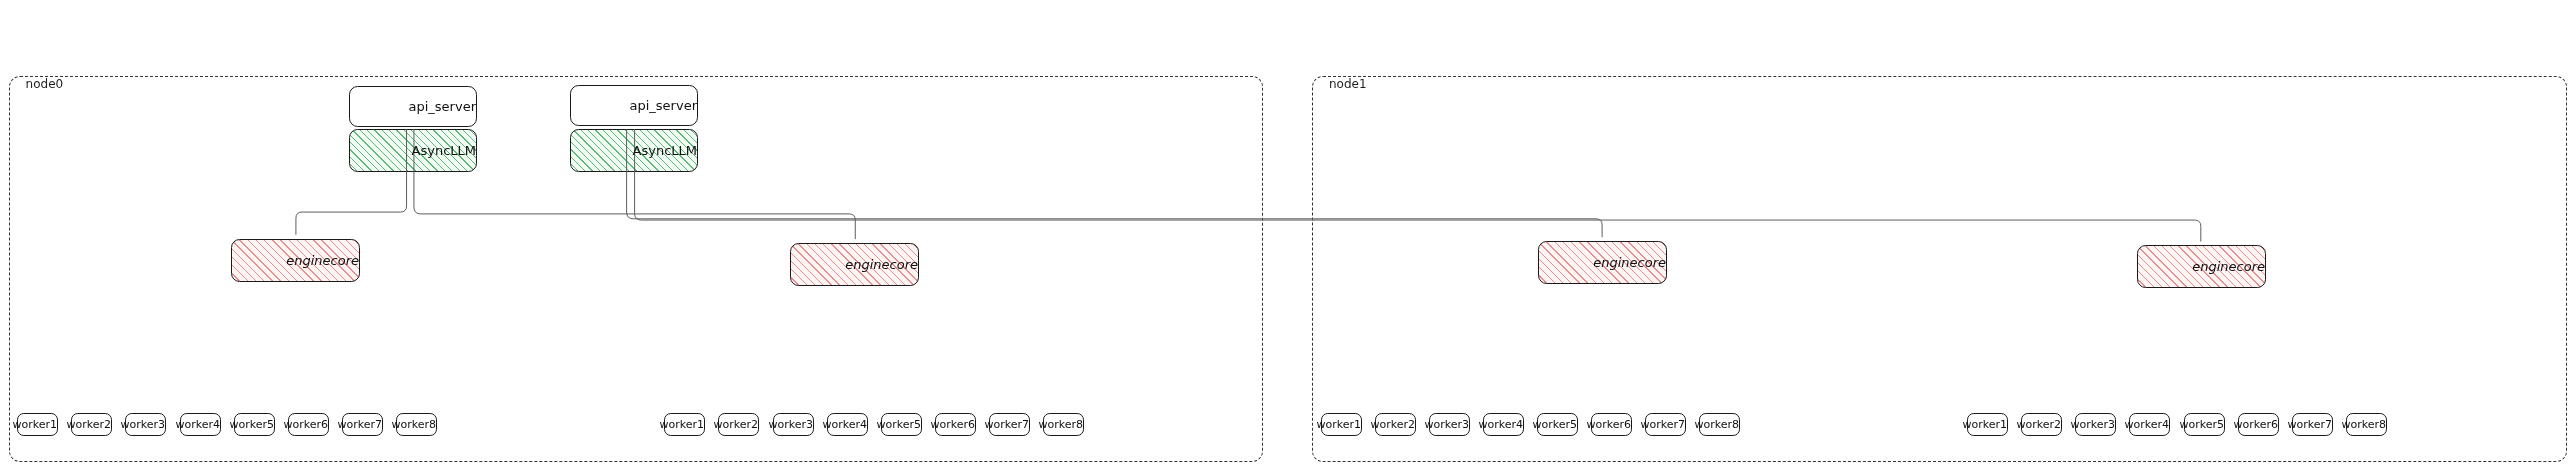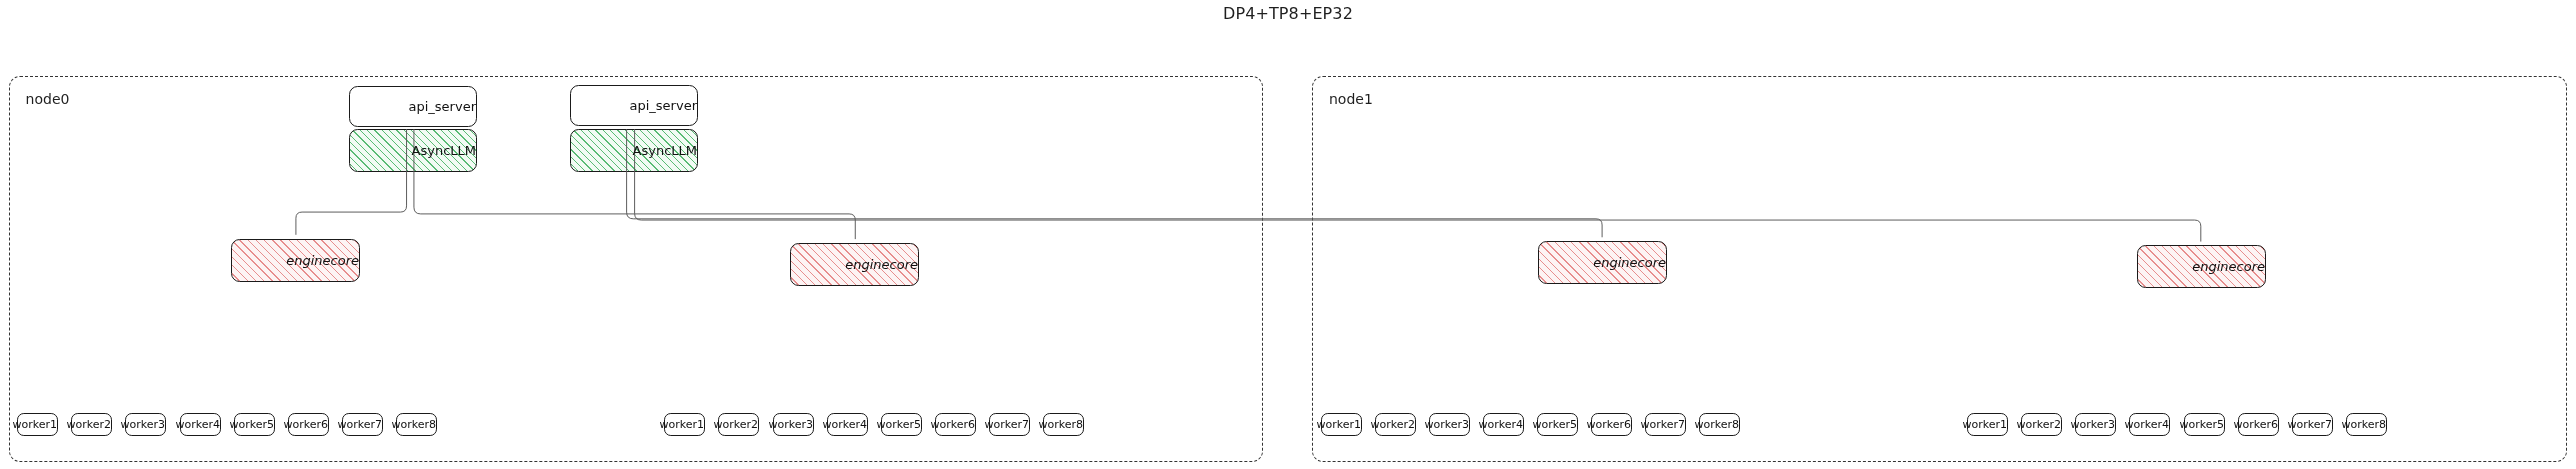--- a/index.html
+++ b/index.html
@@ -37,22 +37,22 @@
   .cluster {
     position: absolute;
     border: 1.5px dashed #333333;
     border-radius: 11px;
     background: transparent;
     box-sizing: border-box;
   }
   .cluster-label {
     position: absolute;
     left: 16px;
-    top: 14px;
-    font-size: 14px;
+    top: 0;
+    font-size: 12px;
     color: #1f1f1f;
     white-space: nowrap;
   }
 
   
   .nodebox {
     position: absolute;
     box-sizing: border-box;
     border: 1.5px solid #1a1a1a;
     border-radius: 8.6px;
@@ -119,21 +119,20 @@
     fill: none;
     stroke: #5a5a5a;
     stroke-width: 1.6px;
   }
 </style>
 </head>
 <body>
 
 <div id="canvas">
 
-  <div class="diagram-title">DP4+TP8+EP32</div>
 
   <div id="clusters-layer">
       <div class="cluster" style="left: 8.6px; top: 76px; width: 1254px; height: 386px;">
         <div class="cluster-label">node0</div>
       </div>
       <div class="cluster" style="left: 1312px; top: 76px; width: 1255px; height: 386px;">
         <div class="cluster-label">node1</div>
       </div>
     </div>
 

